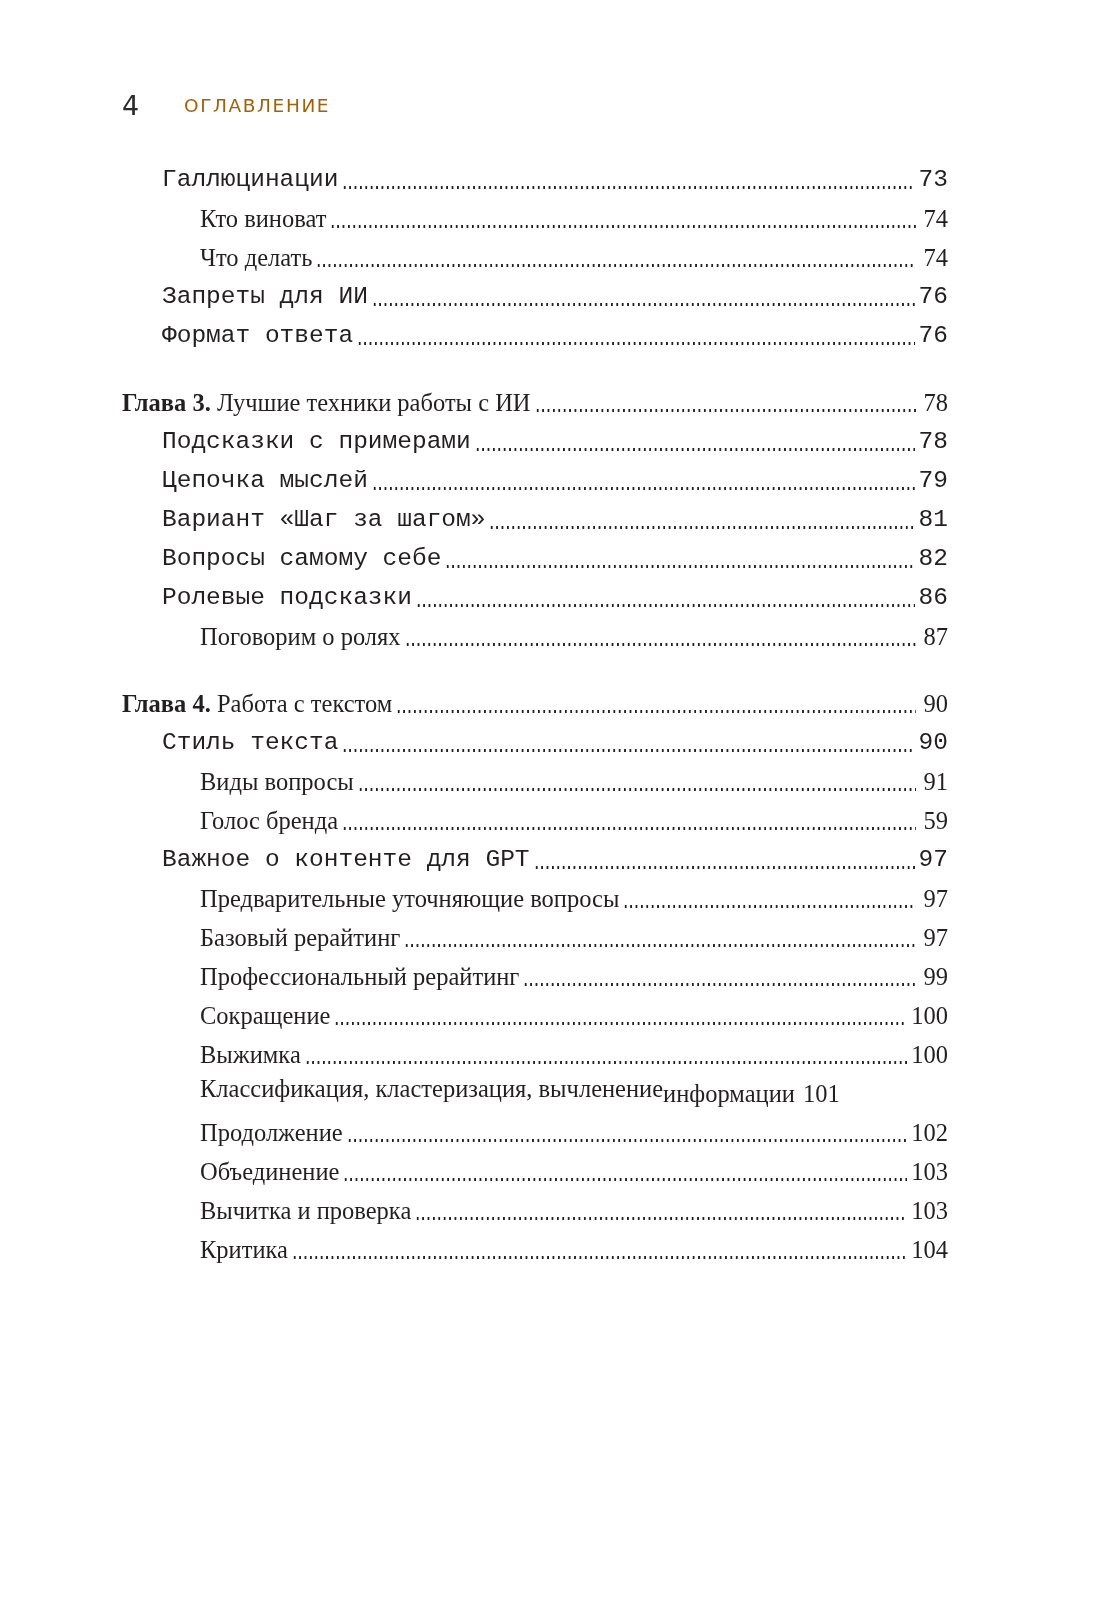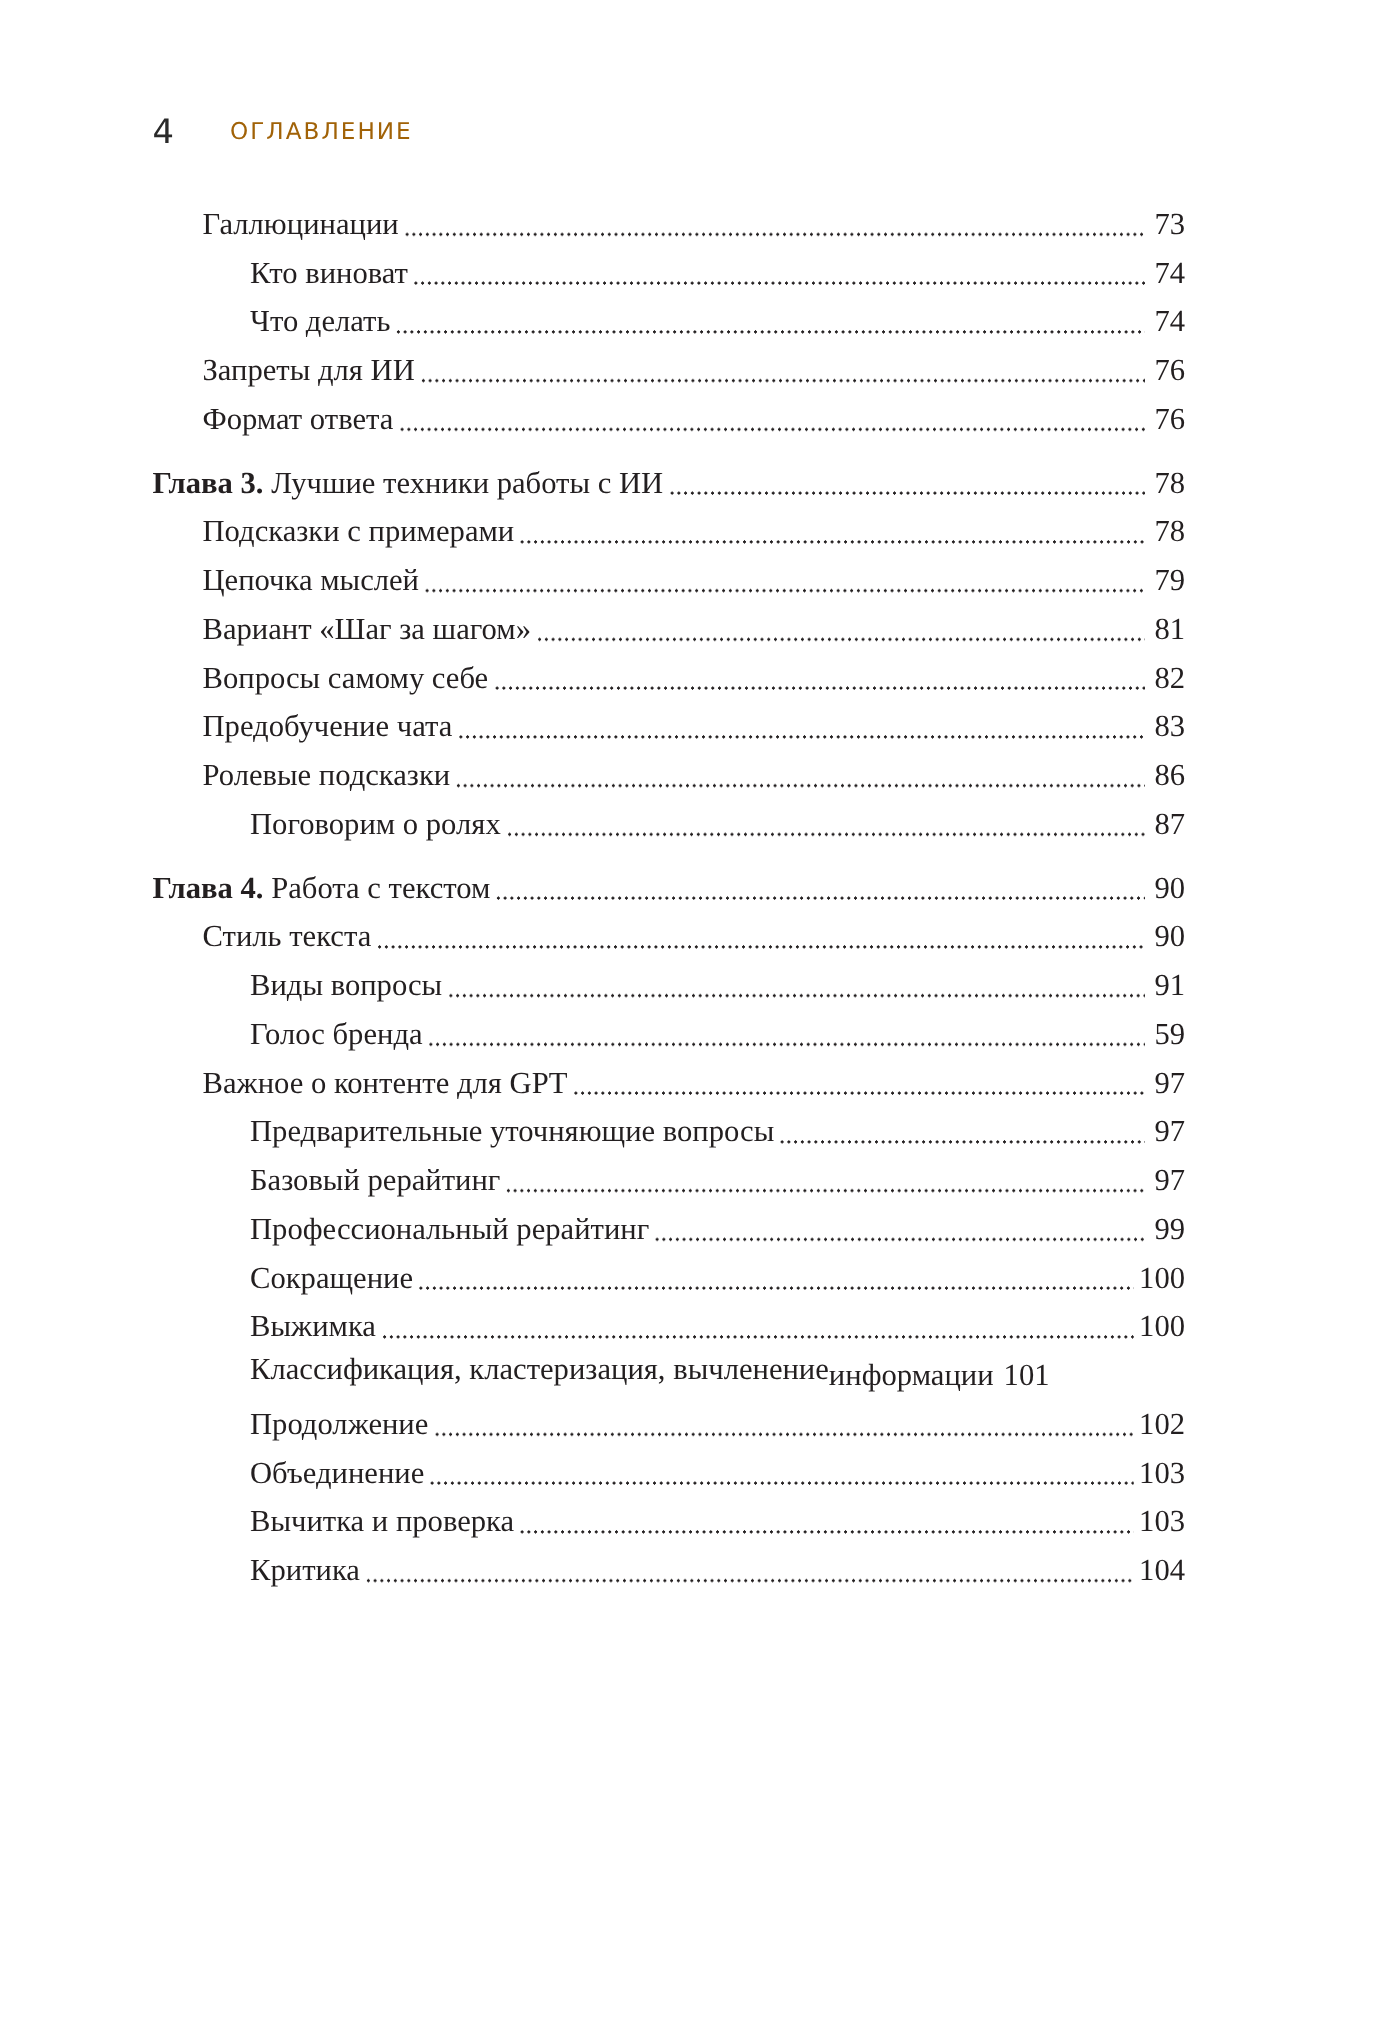--- a/index.html
+++ b/index.html
@@ -44,23 +44,23 @@
   }
   .toc-entry {
     display: flex;
     align-items: flex-end;
     font-size: 24.5px;
     line-height: 39px;
     height: 39px;
     white-space: nowrap;
   }
   .toc-entry.level-1 { padding-left: 0; }
-  .toc-entry.level-2 { padding-left: 40px; }
+  .toc-entry.level-2 { padding-left: 40px; font-family: Liberation Mono, monospace; }
   .toc-entry.level-3 { padding-left: 78px; }
-  .toc-entry.gap-before { margin-top: 12px; }
+  .toc-entry.gap-before { margin-top: 28px; }
   .toc-entry.multi {
     height: auto;
     flex-direction: row;
     align-items: stretch;
   }
   .multi .first-line {
     line-height: 30px;
     height: 30px;
   }
   .multi .second-row {
@@ -145,25 +145,20 @@
     <span class="title-wrap">Вариант «Шаг за шагом»</span>
     <span class="leader"></span>
     <span class="page">81</span>
   </div>
   <div class="toc-entry level-2">
     <span class="title-wrap">Вопросы самому себе</span>
     <span class="leader"></span>
     <span class="page">82</span>
   </div>
   <div class="toc-entry level-2">
-    <span class="title-wrap">Предобучение чата</span>
-    <span class="leader"></span>
-    <span class="page">83</span>
-  </div>
-  <div class="toc-entry level-2">
     <span class="title-wrap">Ролевые подсказки</span>
     <span class="leader"></span>
     <span class="page">86</span>
   </div>
   <div class="toc-entry level-3">
     <span class="title-wrap">Поговорим о ролях</span>
     <span class="leader"></span>
     <span class="page">87</span>
   </div>
 

